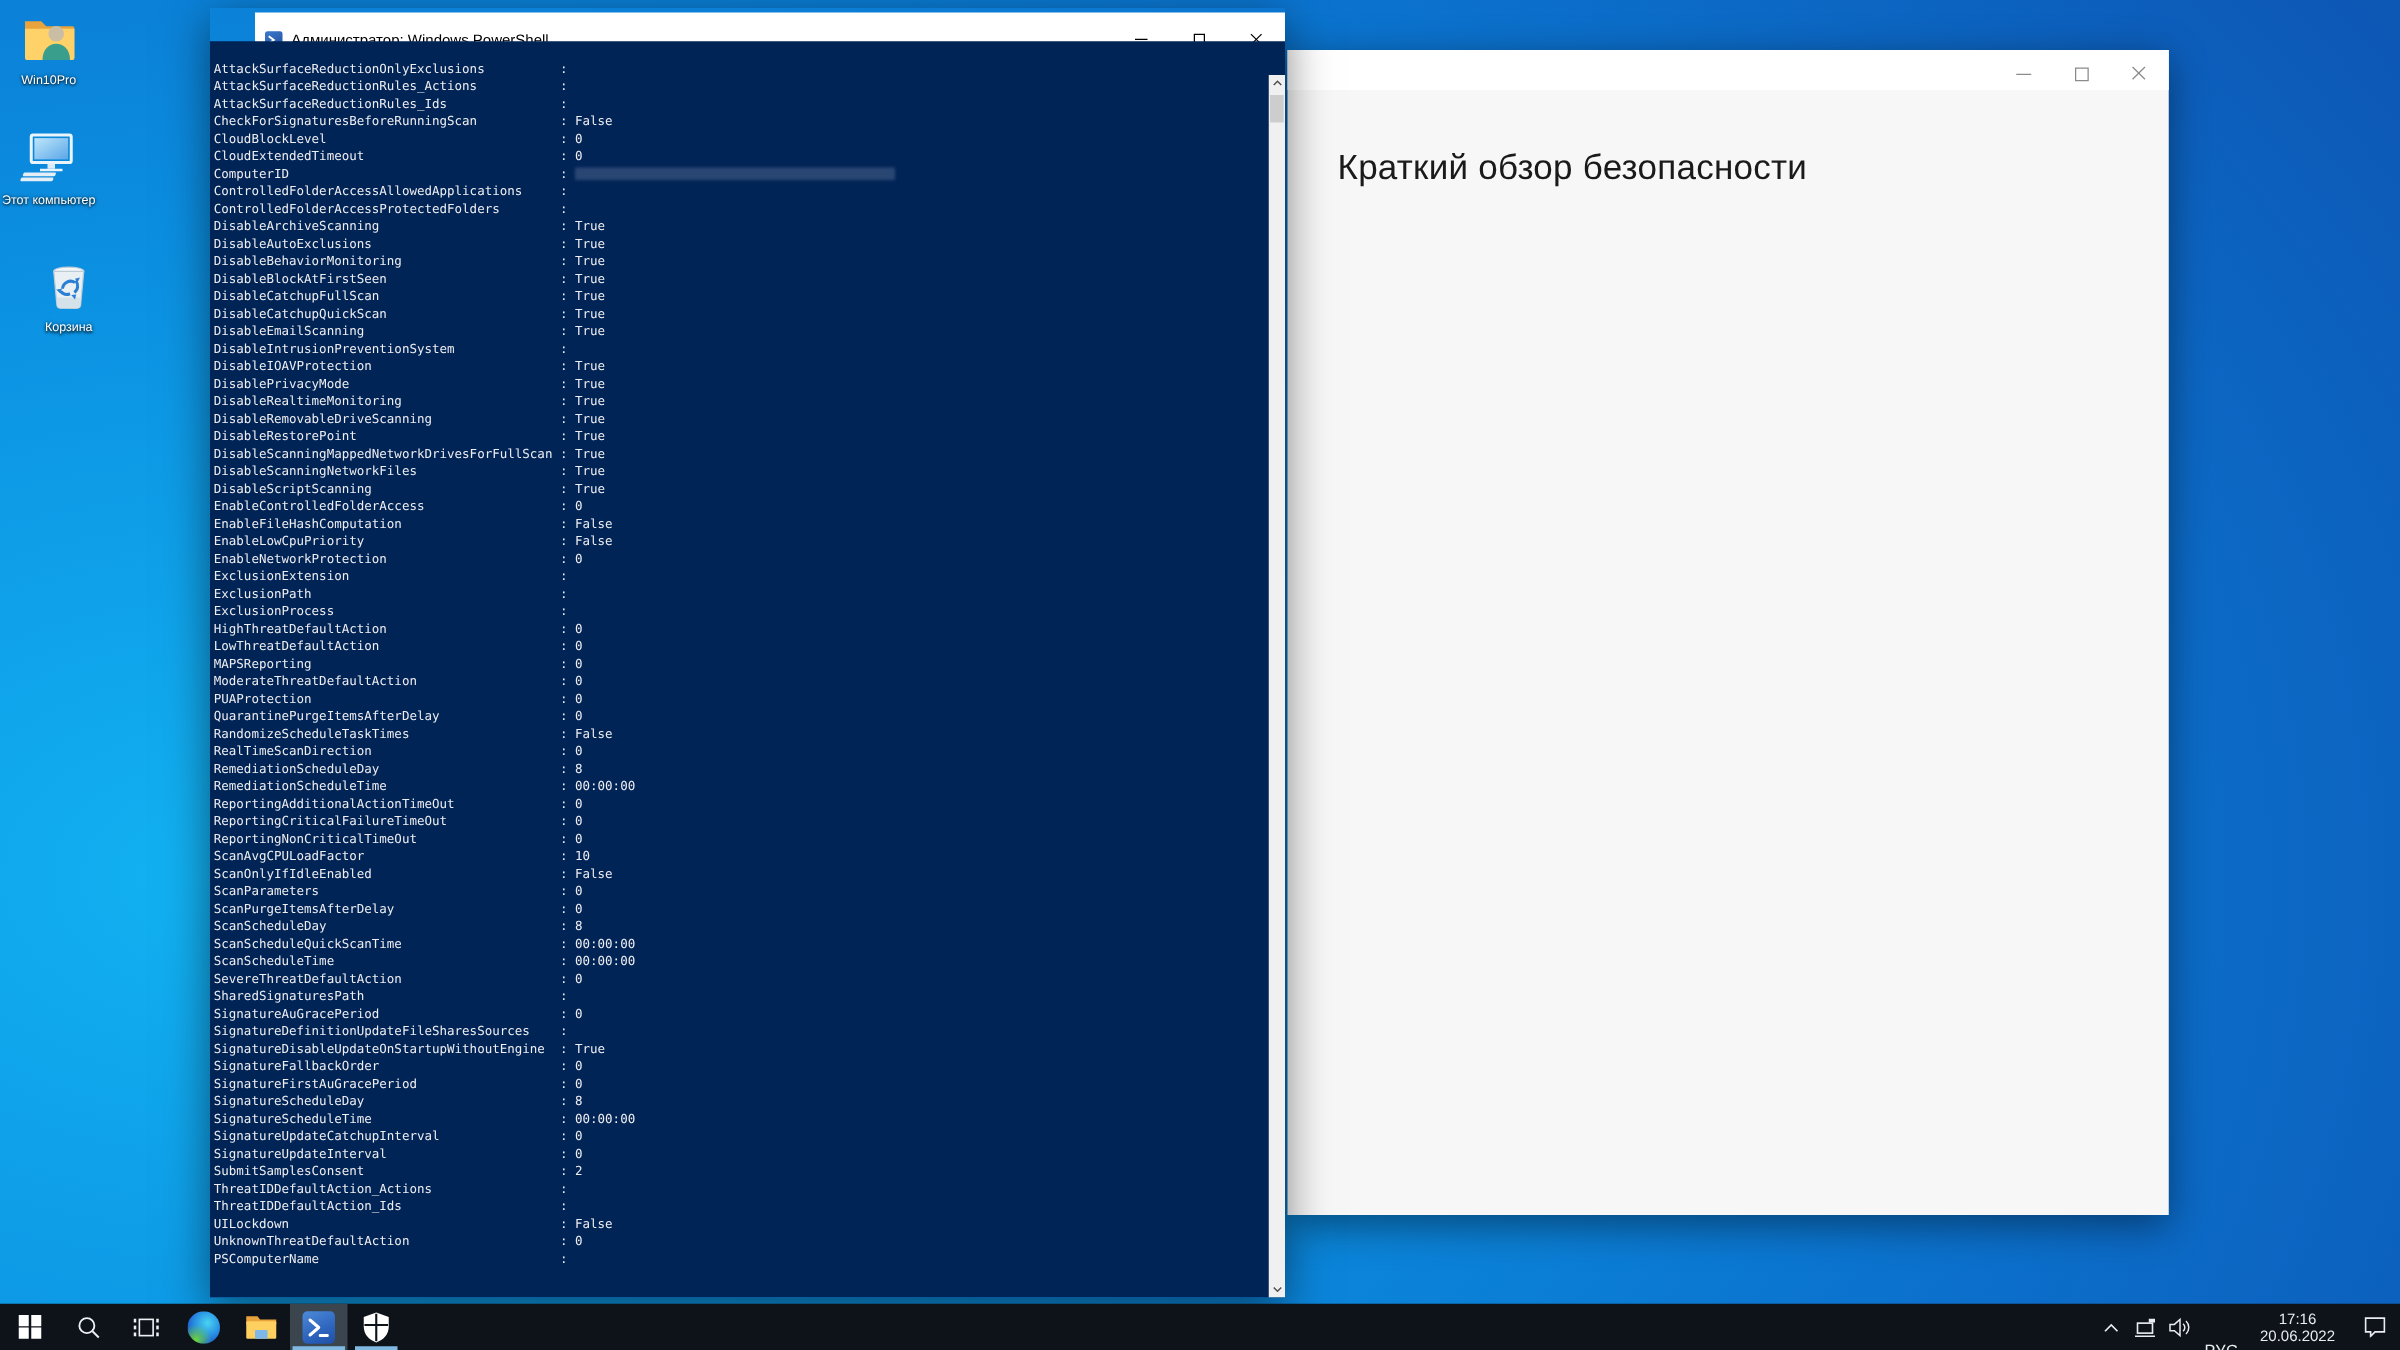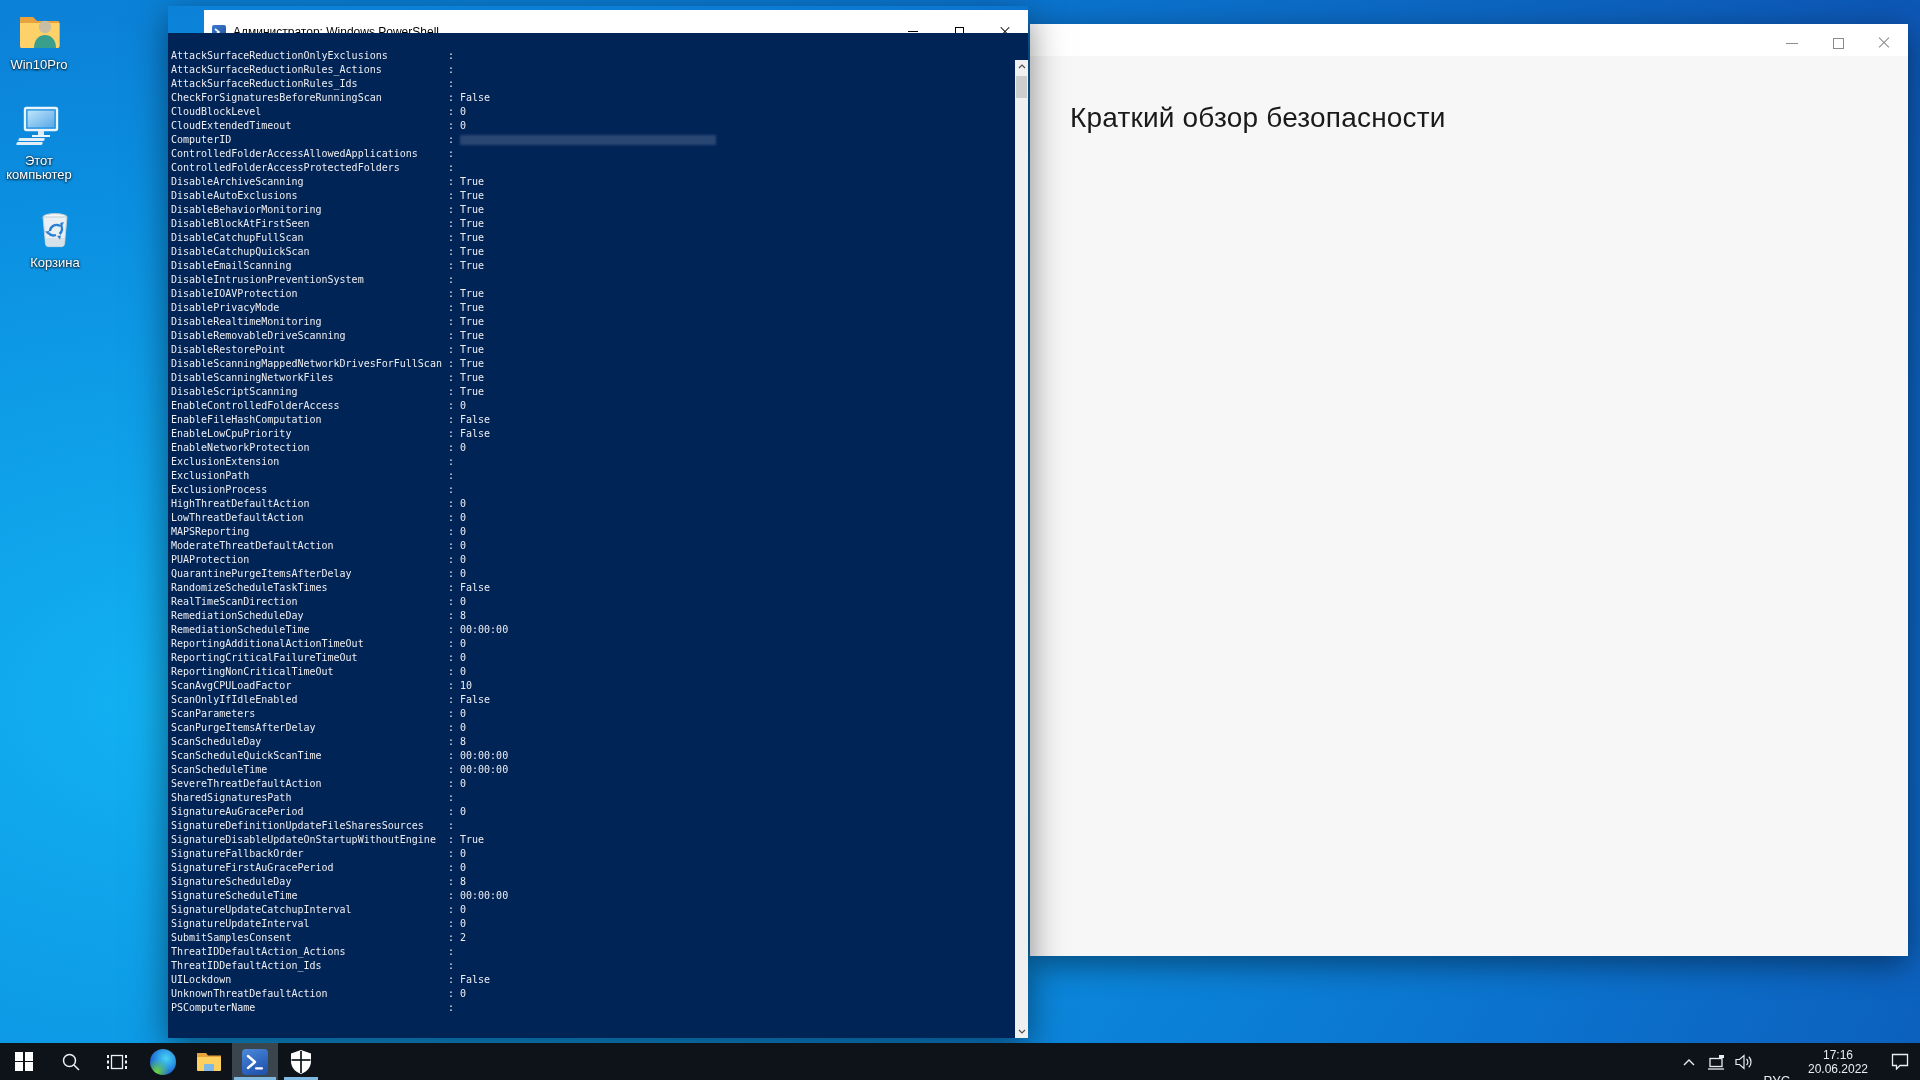--- a/index.html
+++ b/index.html
@@ -10,21 +10,21 @@
   .desktop {
     position:absolute; inset:0;
     background:
       radial-gradient(130% 150% at 10% 65%, #12b2f2 0%, #0b8ee0 32%, #0b74cf 55%, #0d58b6 80%, #0f4aa2 100%);
   }
 
   
   .dicon { position:absolute; width:78px; text-align:center; cursor:default; }
   .dicon .dicon-img { display:block; margin:0 auto; }
   .dicon .dicon-label {
-    margin-top:2px; font-size:13px; color:#fff; line-height:14px;
+    margin-top:2px; font-size:10px; color:#fff; line-height:14px;
     text-shadow:0 1px 2px rgba(0,0,0,.85), 0 0 3px rgba(0,0,0,.6);
   }
   #icon-win10pro { left:0; top:8px; }
   #icon-thispc   { left:0; top:104px; }
   #icon-recycle  { left:16px; top:206px; }
 
   
   .ps-window {
     position:absolute; left:168px; top:6px; width:860px; height:1032px;
     box-shadow:0 10px 34px rgba(0,0,0,.5);
@@ -67,21 +67,21 @@
   }
   .sb-arrow { position:absolute; left:0; width:13px; height:13px; display:flex;
     align-items:center; justify-content:center; color:#505050; }
   .sb-arrow svg { display:block; }
   .sb-up { top:0; }
   .sb-down { bottom:0; }
   .sb-thumb { position:absolute; left:1px; top:16px; width:11px; height:22px; background:#cdcdcd; }
 
   
   .sec-window {
-    position:absolute; left:1030px; top:24px; width:878px; height:932px;
+    position:absolute; left:1030px; top:40px; width:705px; height:932px;
     background:#f7f7f7; box-shadow:0 8px 30px rgba(0,0,0,.45); z-index:10;
   }
   .sec-titlebar { position:absolute; left:0; top:0; right:0; height:32px; background:#ffffff; }
   .sec-caption-btns { position:absolute; right:8px; top:8px; display:flex; gap:14px; }
   .sec-btn { width:32px; height:22px; display:flex; align-items:center; justify-content:center; }
   .sec-min-glyph { width:12px; height:1px; background:#8b8b8b; }
   .sec-max-glyph { width:11px; height:11px; border:1px solid #8b8b8b; }
   .sec-close-glyph { position:relative; width:12px; height:12px; }
   .sec-close-glyph:before, .sec-close-glyph:after {
     content:""; position:absolute; left:-1px; top:5px; width:14px; height:1px; background:#8b8b8b; }

